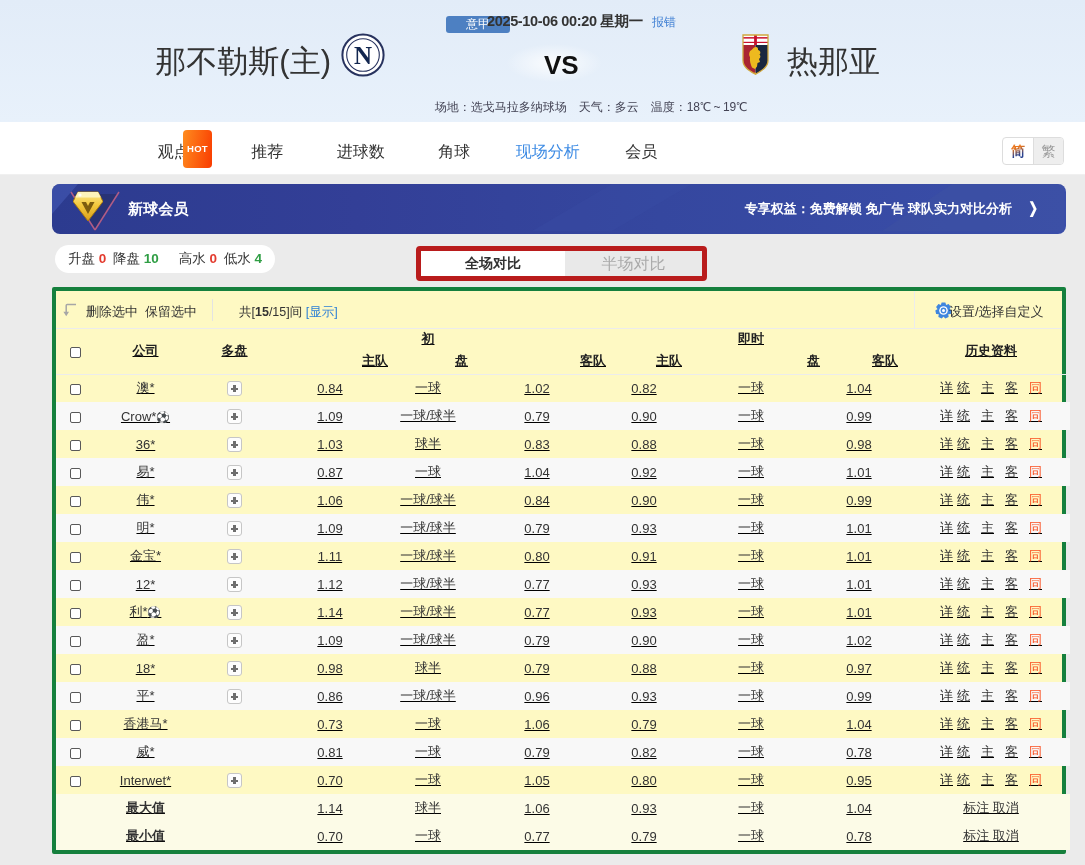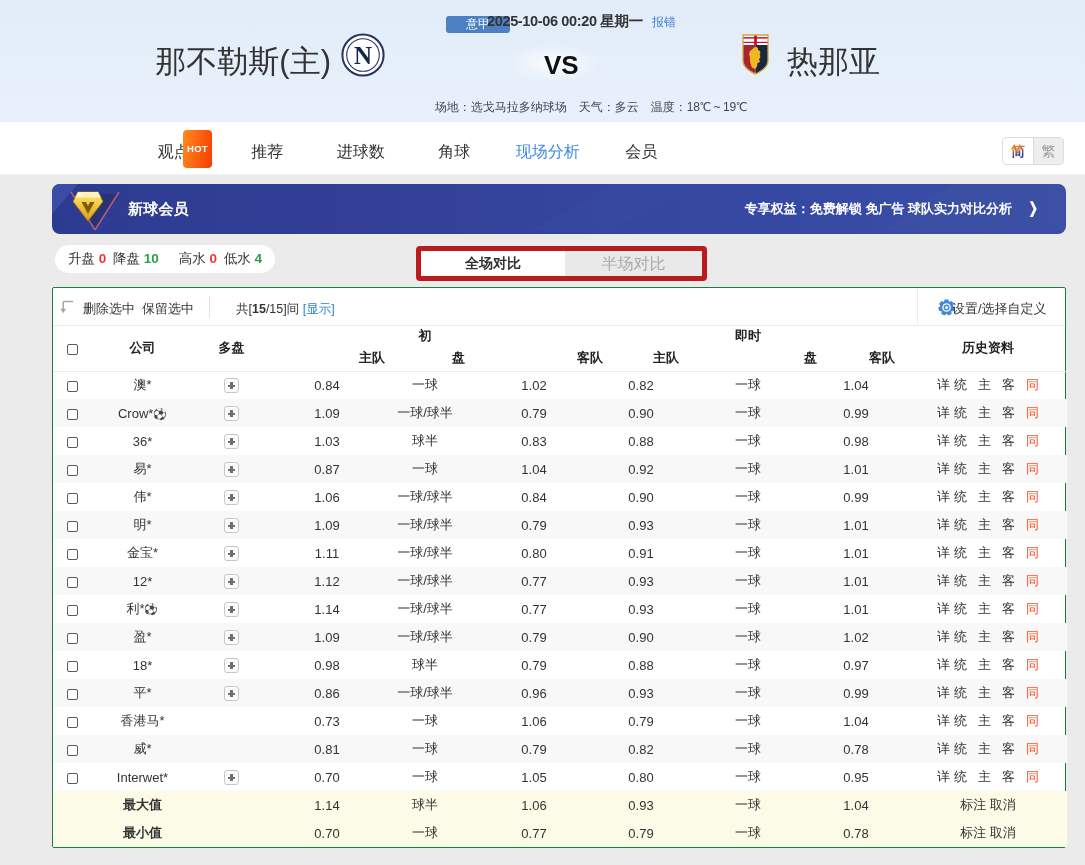--- a/index.html
+++ b/index.html
@@ -38,21 +38,21 @@
 .banner .chev { position:absolute; right:26px; top:15px; font-size:15px; font-weight:bold; transform:scaleX(0.75); }
 
 .frow { position:relative; height:53px; margin-top:0; }
 .pill { position:absolute; left:3px; top:11px; width:220px; height:28px; background:#fff; border-radius:14px; line-height:28px; font-size:13px; color:#333; text-align:center; }
 .pill b.r { color:#e33b2e; } .pill b.g { color:#2f9e44; }
 .pill { font-size:13.5px !important; }
 .tabs { position:absolute; left:364px; top:12px; display:flex; border-radius:4px; overflow:hidden; border:5px solid #b91c1c; }
 .tabs .t1 { width:144px; height:25px; line-height:25px; text-align:center; background:#fff; font-weight:bold; color:#333; font-size:14px; }
 .tabs .t2 { width:137px; height:25px; line-height:25px; text-align:center; background:#e9e9e9; color:#aaa; font-size:16px; }
 
-.card { background:#ffffff; border:1px solid #15803d; border-radius:2px; }
+.card { background:#fef9c3; border:4px solid #15803d; border-radius:2px;text-decoration:underline; }
 .toolbar { height:38px; border-bottom:1px solid #ececec; position:relative; font-size:13px; color:#333; }
 .toolbar .icon1 { position:absolute; left:7px; top:12px; }
 .tb-del { position:absolute; left:30px; top:12px; }
 .tb-keep { position:absolute; left:89px; top:12px; }
 .tb-sep { position:absolute; left:156px; top:8px; width:1px; height:22px; background:#e3e3e3; }
 .tb-count { position:absolute; left:183px; top:13px; color:#333; font-size:12.5px; }
 .tb-count .show { color:#2b7fd6; }
 .tb-right { position:absolute; right:0; top:0; height:37px; border-left:1px solid #ececec; width:148px; }
 .gear { position:absolute; left:20px; top:11px; }
 .tb-set { position:absolute; left:34px; top:12px; }

